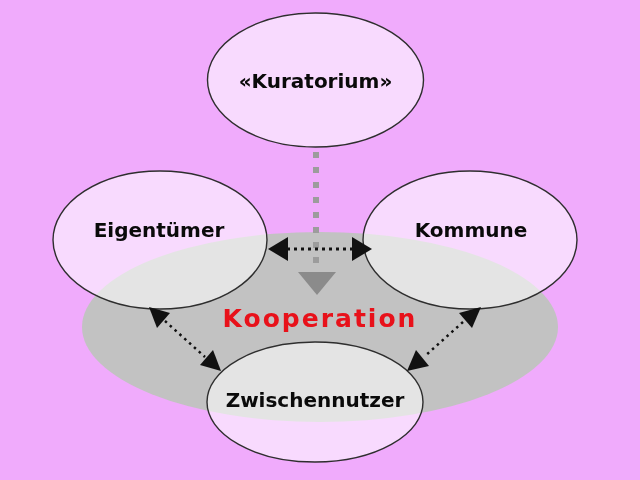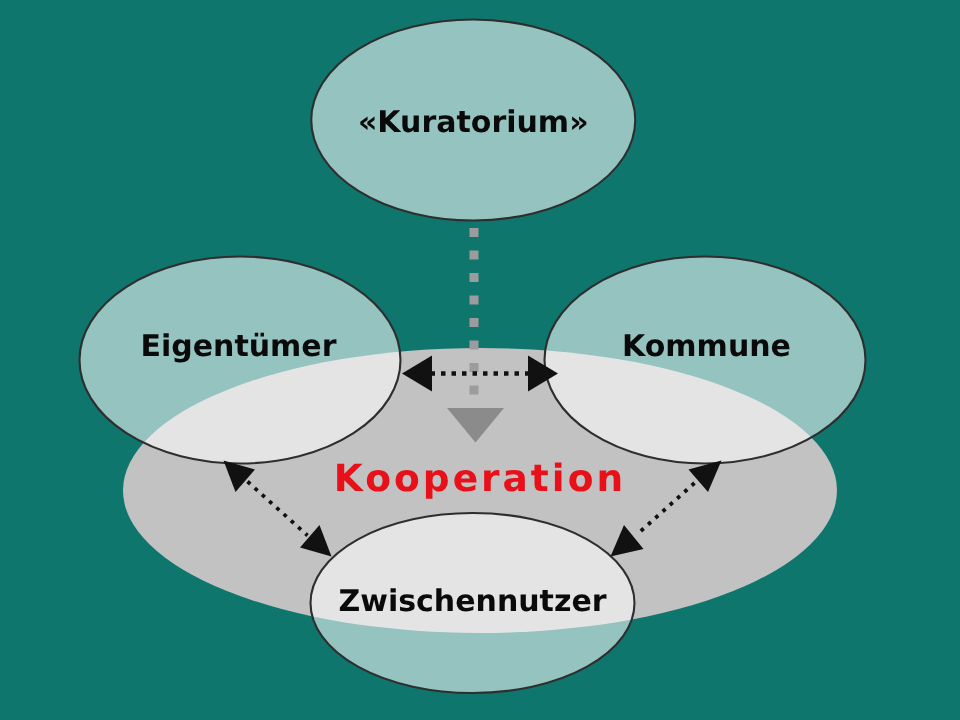--- a/index.html
+++ b/index.html
@@ -5,21 +5,21 @@
   html, body {
     margin: 0;
     padding: 0;
     background: #ffffff;
     font-family: "DejaVu Sans", "Liberation Sans", sans-serif;
   }
   .canvas {
     position: relative;
     width: 640px;
     height: 480px;
-    background: #0f766e;
+    background: #f0abfc;
     overflow: hidden;
   }
   svg { display: block; }
   .node-ellipse {
     fill: rgba(255, 255, 255, 0.56);
     stroke: #2e2e2e;
     stroke-width: 1.4;
   }
   .zone-ellipse { stroke: none; }
   .node-label {

